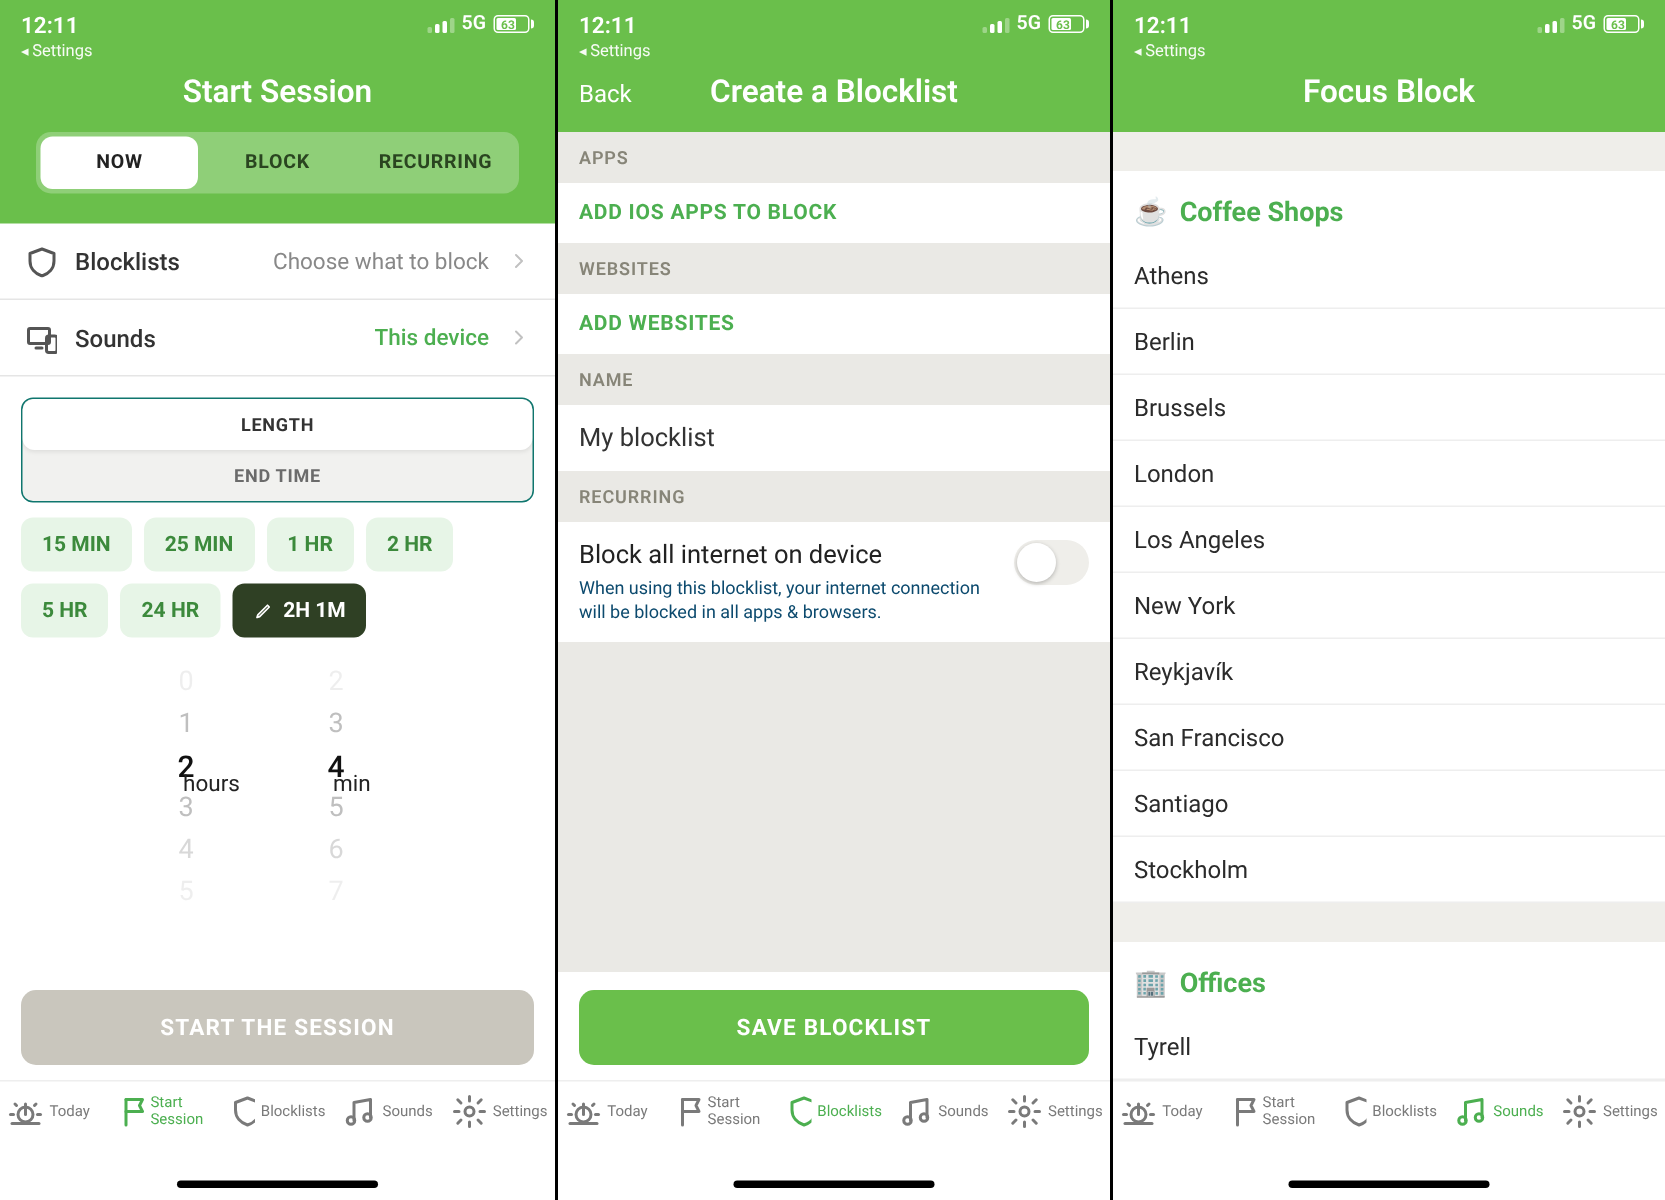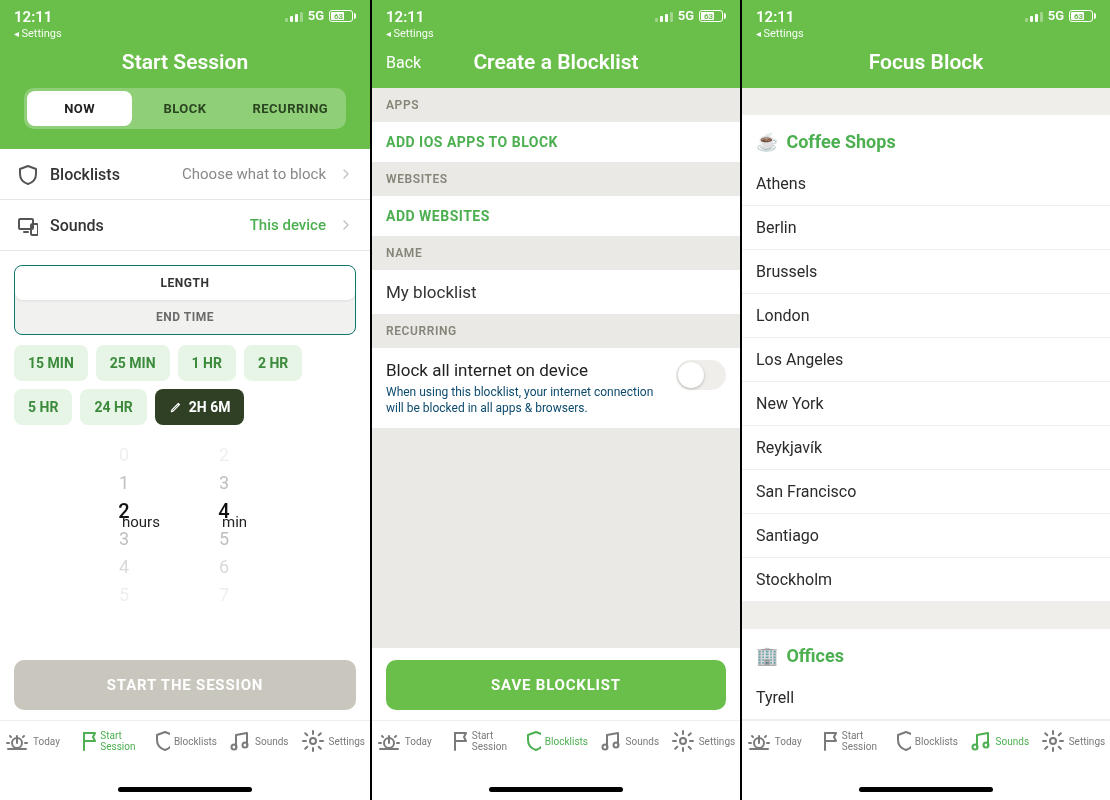--- a/index.html
+++ b/index.html
@@ -216,21 +216,21 @@
         <div class="chip">15 MIN</div>
         <div class="chip">25 MIN</div>
         <div class="chip">1 HR</div>
         <div class="chip">2 HR</div>
         <div class="chip">5 HR</div>
         <div class="chip">24 HR</div>
         <div class="chip sel">
           <svg class="stroke" width="14" height="14" viewBox="0 0 24 24" style="color:#fff">
               <use href="#ic-pencil"></use>
             </svg>
-          <span>2H 6M</span>
+          <span>2H 1M</span>
         </div>
       </div>
 
       <div class="picker">
         <div class="pselband"></div>
         <div class="pcol hours">
           <div class="pnum" style="opacity:.25">0</div>
           <div class="pnum">1</div>
           <div class="pnum sel">2</div>
           <div class="pnum">3</div>

